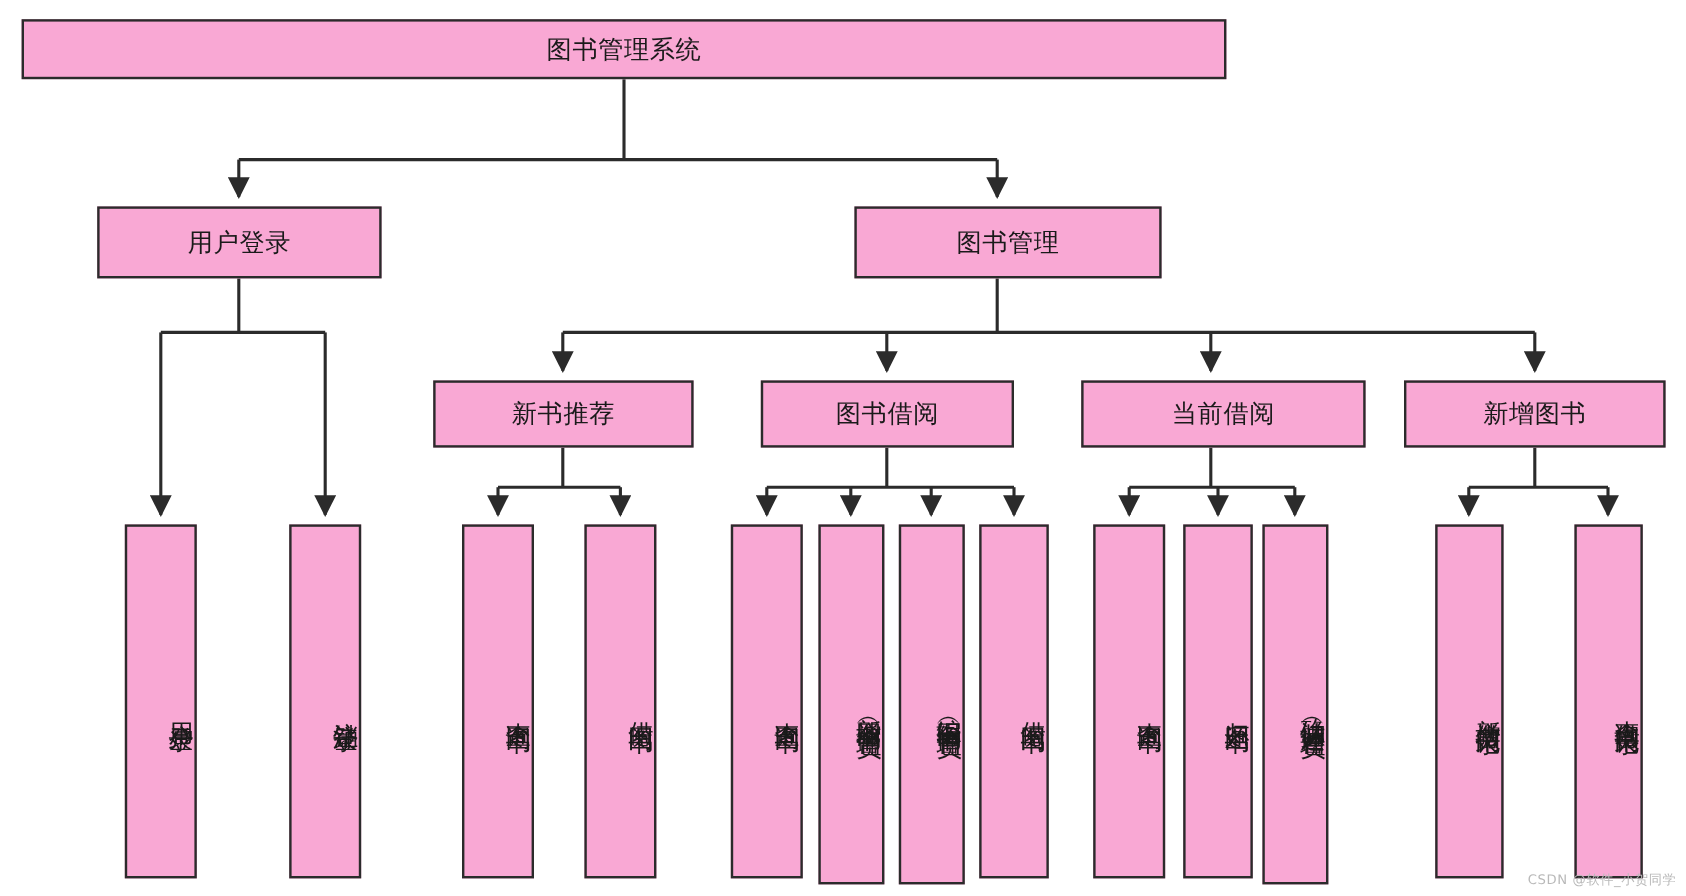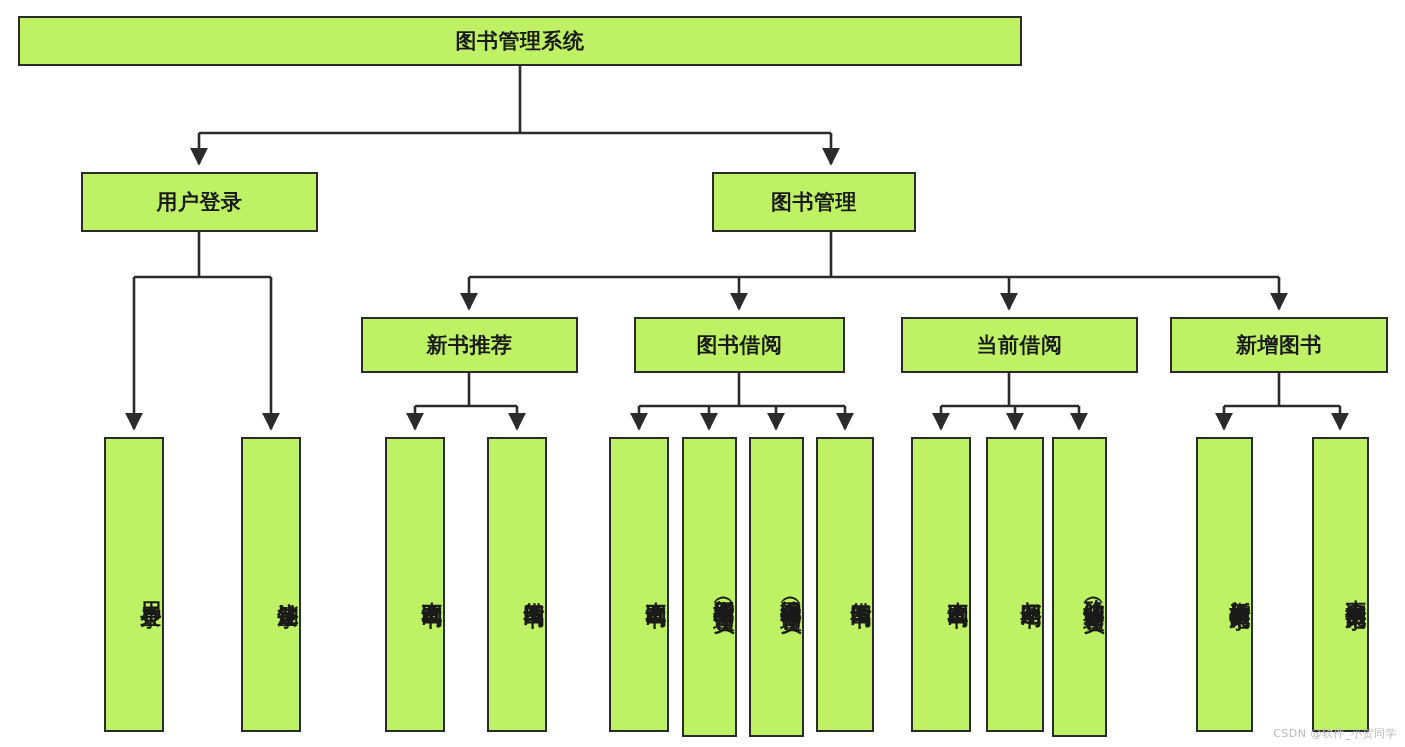--- a/index.html
+++ b/index.html
@@ -22,26 +22,25 @@
     left: 0;
     top: 0;
     width: 1405px;
     height: 747px;
     pointer-events: none;
   }
   .node {
     position: absolute;
     box-sizing: border-box;
     border: 2px solid #2b2b2b;
-    background: #bef264;
+    background: #f9a8d4;
     display: flex;
     align-items: center;
     justify-content: center;
     color: #1a1a1a;
-    font-weight: bold;
   }
   .node.h {
     font-size: 21px;
     letter-spacing: 0.5px;
   }
   .node.v {
     writing-mode: vertical-rl;
     text-orientation: upright;
     font-size: 21px;
     letter-spacing: 2px;
@@ -111,21 +110,21 @@
       <path d="M 1279 373 L 1279 406"></path>
       <path d="M 1224 406 L 1340 406"></path>
       <path d="M 1224 406 L 1224 429" marker-end="url(#arrow)"></path>
       <path d="M 1340 406 L 1340 429" marker-end="url(#arrow)"></path>
     </g>
   </svg>
 
   <div class="node h" style="left: 18px; top: 16px; width: 1004px; height: 50px;">图书管理系统</div>
 
   <div class="node h" style="left: 81px; top: 172px; width: 237px; height: 60px;">用户登录</div>
-  <div class="node h" style="left: 712px; top: 172px; width: 204px; height: 60px; text-align: center;">图书管理</div>
+  <div class="node h" style="left: 712px; top: 172px; width: 256px; height: 60px; text-align: center;">图书管理</div>
 
   <div class="node h" style="left: 361px; top: 317px; width: 217px; height: 56px;">新书推荐</div>
   <div class="node h" style="left: 634px; top: 317px; width: 211px; height: 56px;">图书借阅</div>
   <div class="node h" style="left: 901px; top: 317px; width: 237px; height: 56px;">当前借阅</div>
   <div class="node h" style="left: 1170px; top: 317px; width: 218px; height: 56px;">新增图书</div>
 
   <div class="node v" style="left: 104px; top: 437px; width: 60px; height: 295px;">用户登录</div>
   <div class="node v" style="left: 241px; top: 437px; width: 60px; height: 295px;">注销登录</div>
   <div class="node v" style="left: 385px; top: 437px; width: 60px; height: 295px;">查询图书</div>
   <div class="node v" style="left: 487px; top: 437px; width: 60px; height: 295px;">借阅图书</div>

